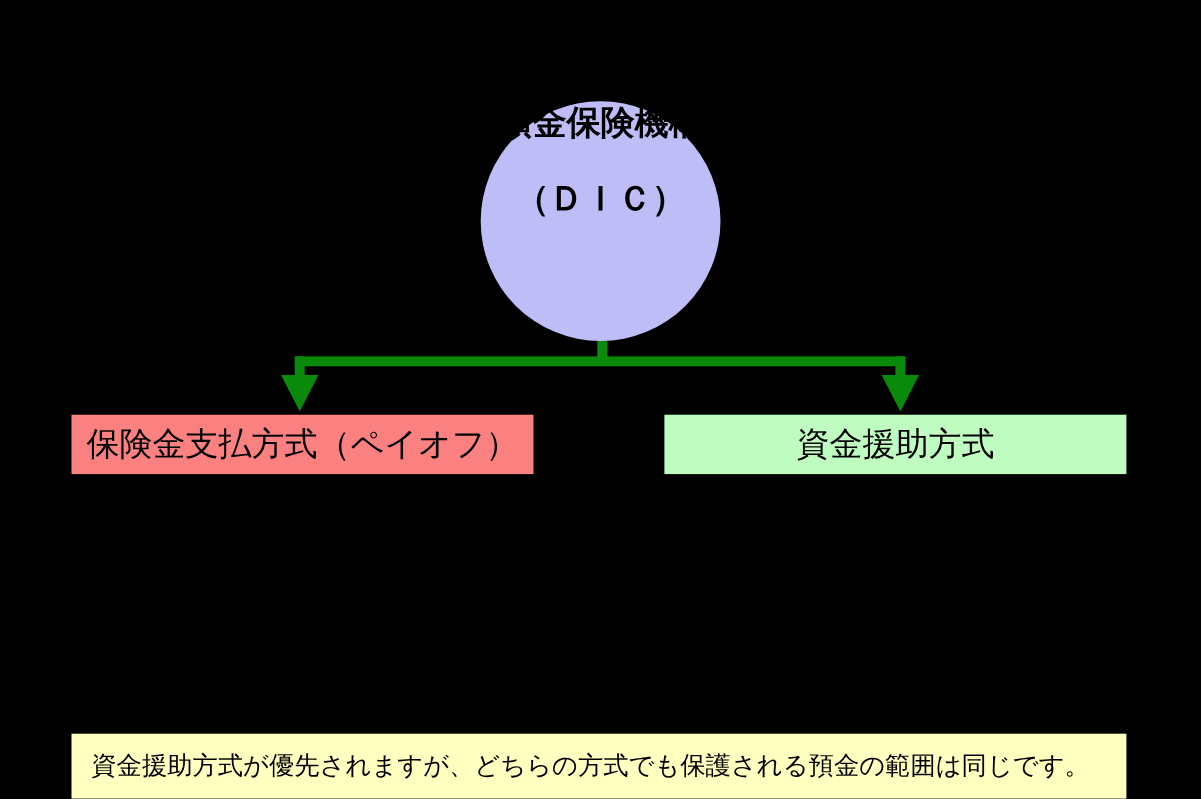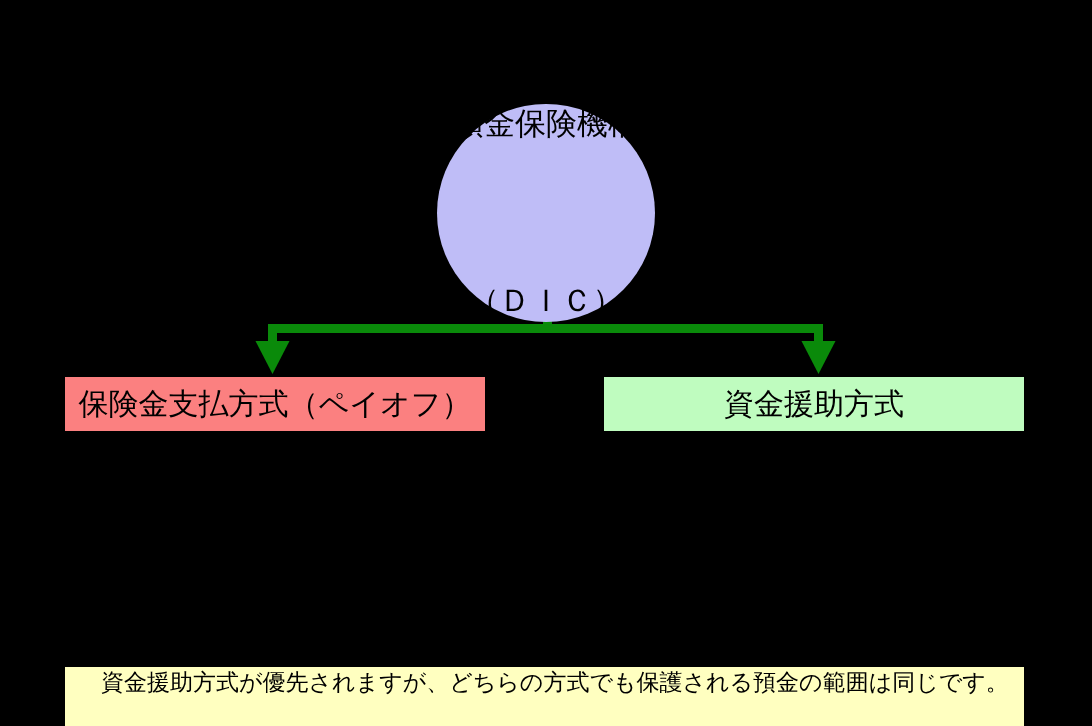--- a/index.html
+++ b/index.html
@@ -28,32 +28,33 @@
     top: 0;
     width: 1092px;
     height: 726px;
     pointer-events: none;
   }
 
   
   .node-circle {
     position: absolute;
     left: 437px;
-    top: 104px;
+    top: 92px;
     width: 218px;
     height: 218px;
     border-radius: 50%;
     background: #bfbdf7;
     display: flex;
     flex-direction: column;
     align-items: center;
-    justify-content: space-between;
+    justify-content: flex-start;
     color: #000000;
     text-align: center;
     line-height: 1.32;
+    font-weight: bold;
   }
   .node-circle .line1 {
     font-size: 31px;
     letter-spacing: 0px;
     white-space: nowrap;
   }
   .node-circle .line2 {
     font-size: 31px;
     letter-spacing: 0px;
     white-space: nowrap;
@@ -89,22 +90,23 @@
   
   #note-box {
     position: absolute;
     left: 65px;
     top: 667px;
     width: 959px;
     height: 59px;
     background: #ffffc0;
     color: #000000;
     display: flex;
+    align-items: center;
     box-sizing: border-box;
-    padding-left: 36px;
+    padding-left: 18px;
     font-size: 23px;
     white-space: nowrap;
   }
 </style>
 </head>
 <body>
 
 <div id="diagram-root">
 
   <svg id="connector-layer" viewBox="0 0 1092 726" width="1092" height="726" xmlns="http://www.w3.org/2000/svg">

